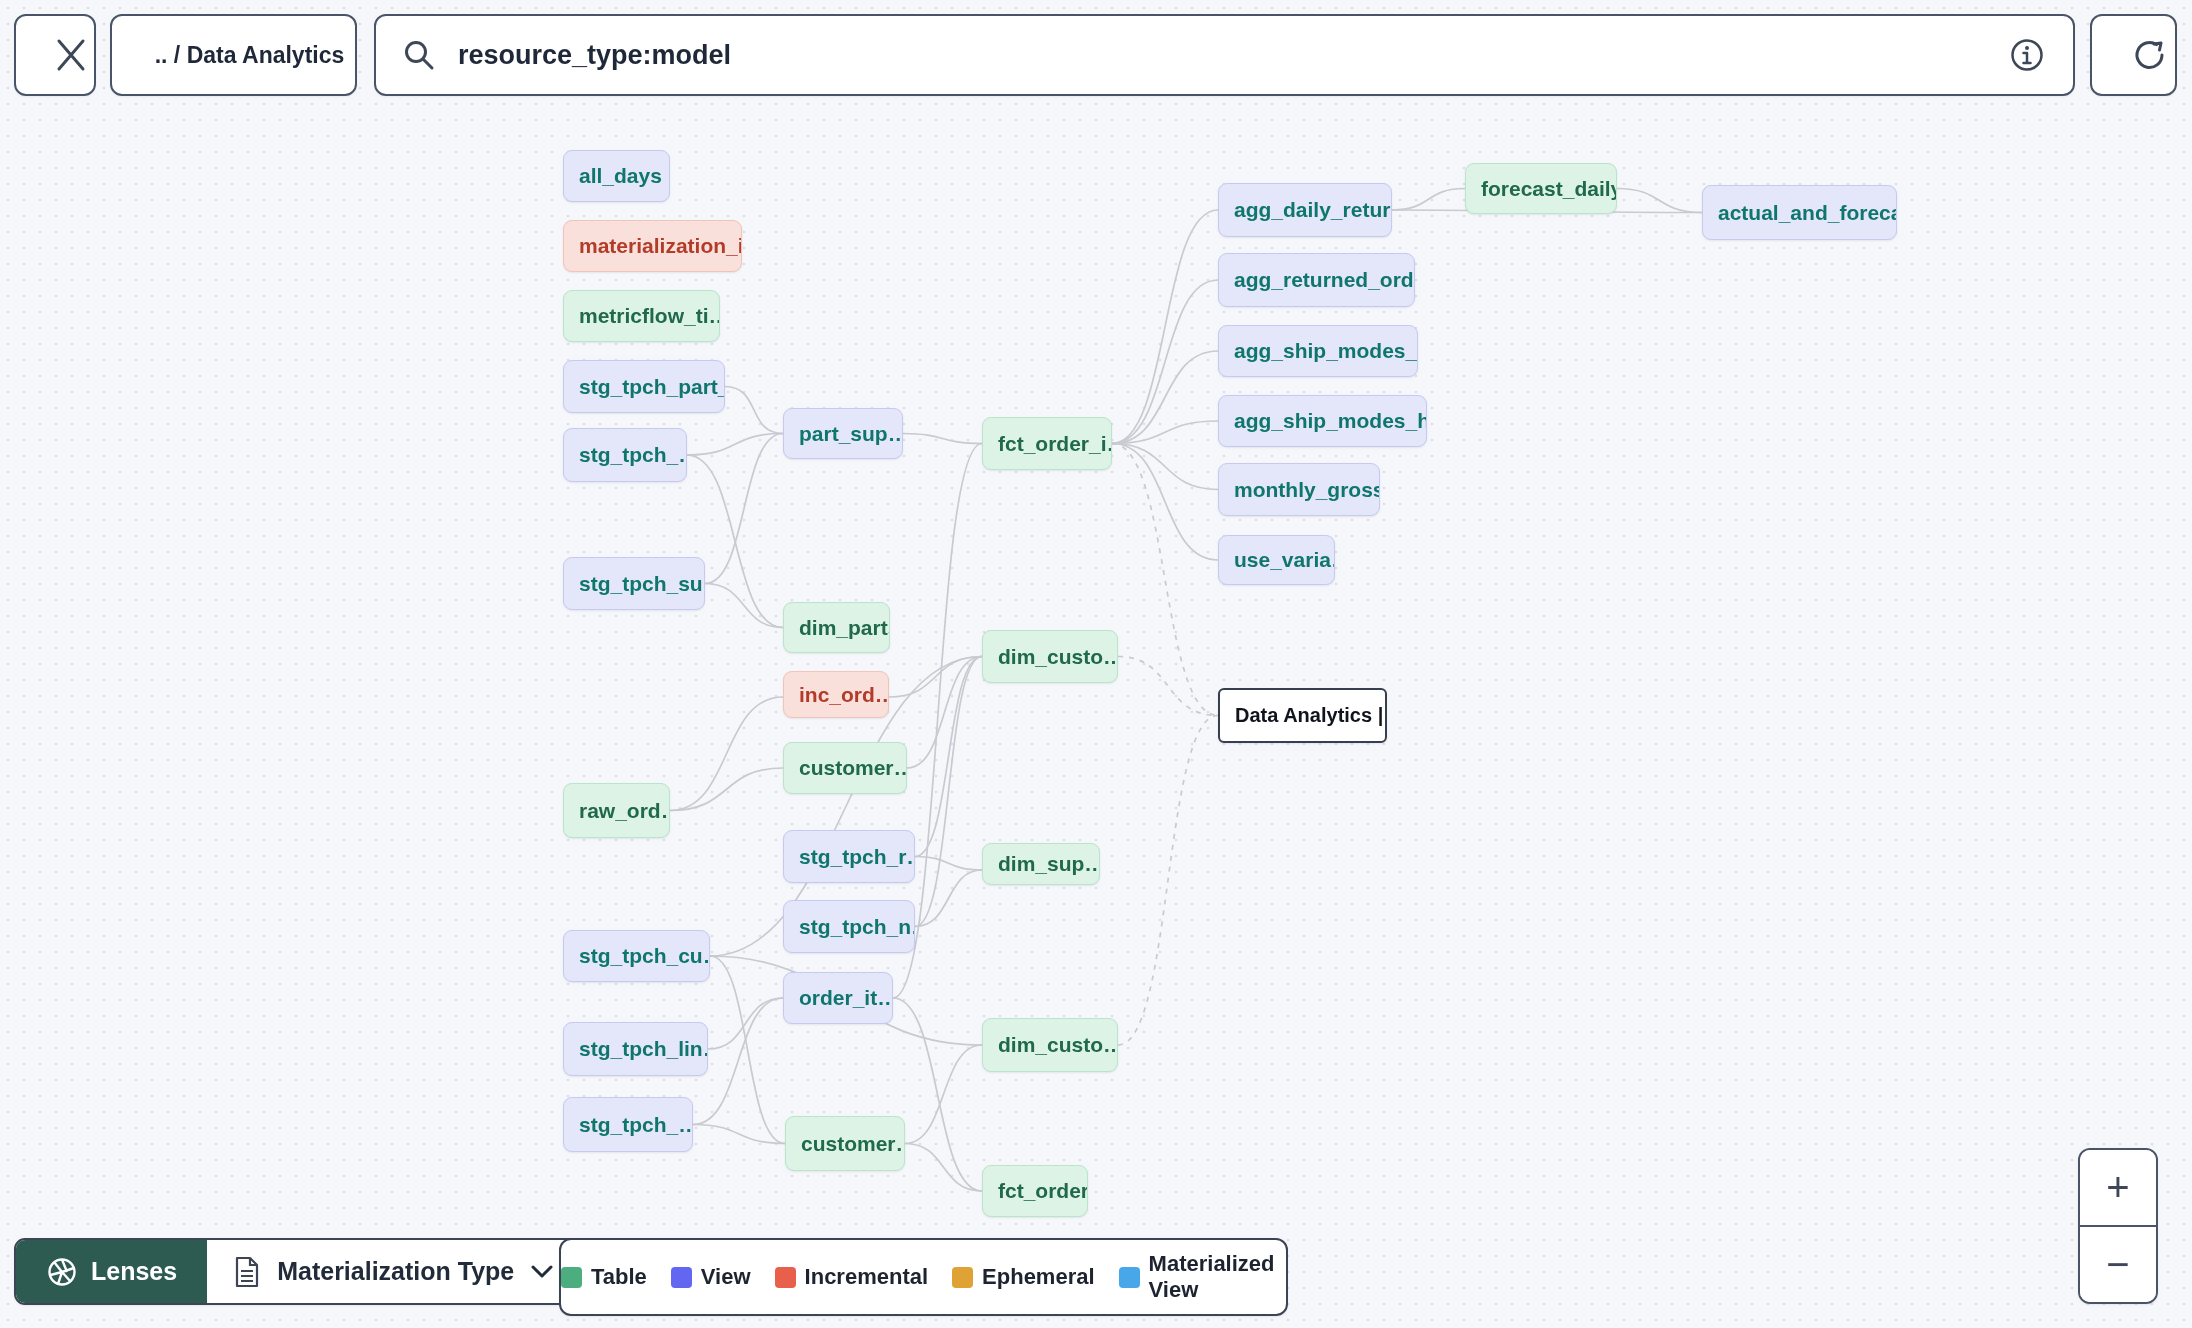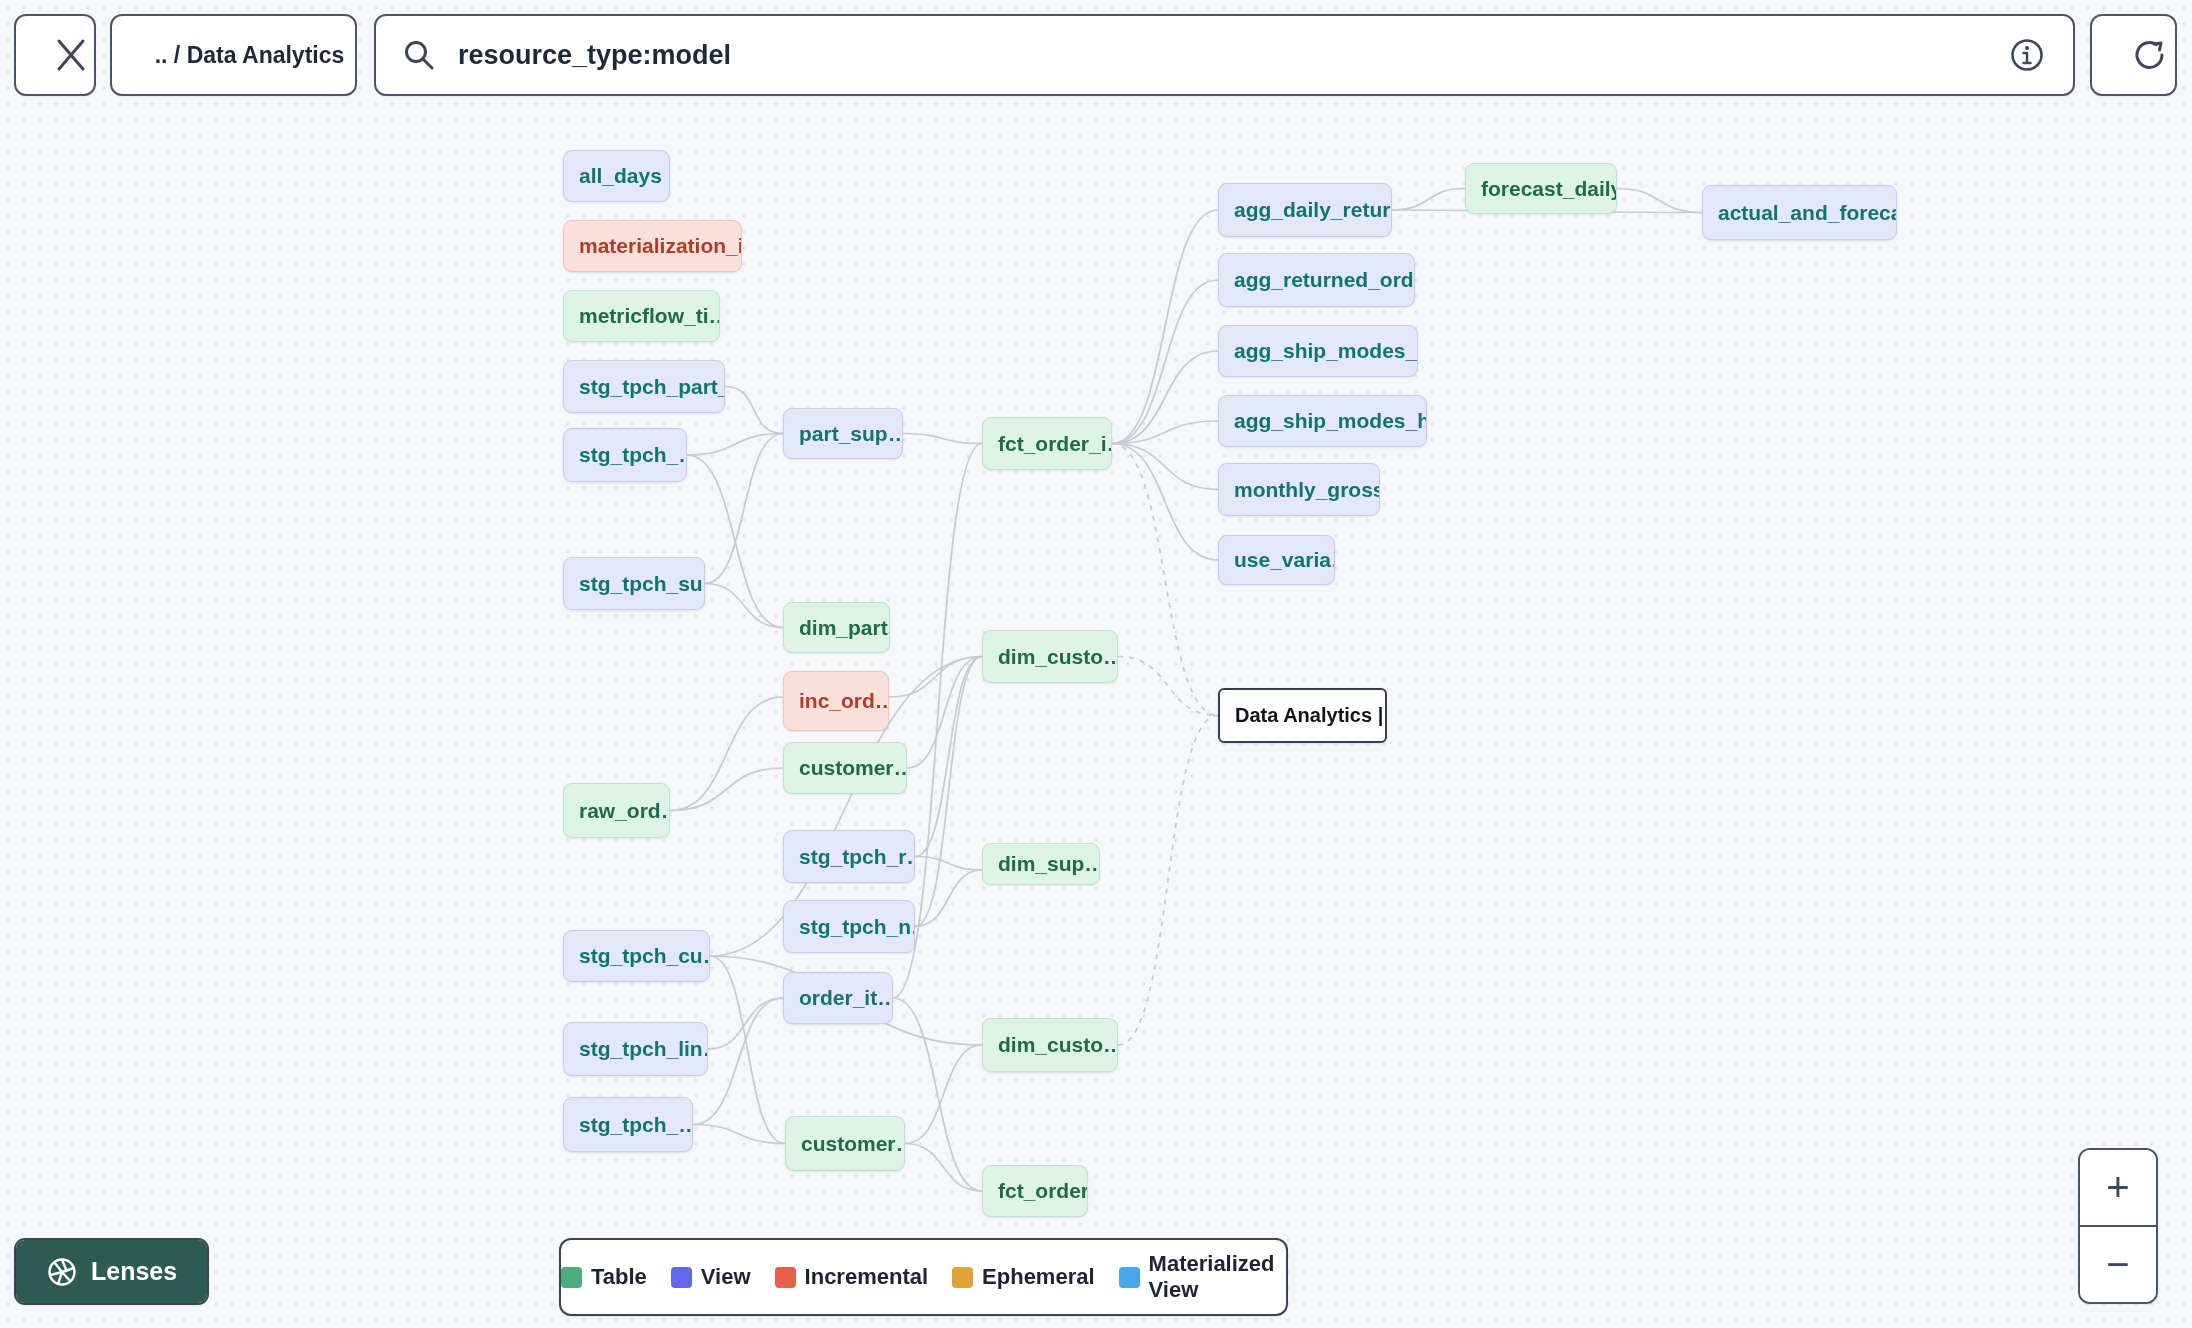--- a/index.html
+++ b/index.html
@@ -95,21 +95,21 @@
         <path d="M 1118 1045 C 1173 1045, 1163 715.5, 1218 715.5" fill="none" stroke="#c8cad2" stroke-width="1.7" stroke-dasharray="5 6"></path>
       </svg>
   <div class="node view" style="left: 563px; top: 150px; width: 107px; height: 52px;">all_days</div>
       <div class="node incremental" style="left: 563px; top: 220px; width: 179px; height: 52px;">materialization_i…</div>
       <div class="node table" style="left: 563px; top: 290px; width: 157px; height: 52px;">metricflow_ti…</div>
       <div class="node view" style="left: 563px; top: 360px; width: 162px; height: 53px;">stg_tpch_part_…</div>
       <div class="node view" style="left: 563px; top: 428px; width: 124px; height: 54px;">stg_tpch_…</div>
       <div class="node view" style="left: 783px; top: 408px; width: 120px; height: 51px;">part_sup…</div>
       <div class="node view" style="left: 563px; top: 557px; width: 142px; height: 53px;">stg_tpch_su…</div>
       <div class="node table" style="left: 783px; top: 602px; width: 107px; height: 51px;">dim_parts</div>
-      <div class="node incremental" style="left: 783px; top: 671px; width: 106px; height: 60px;">inc_ord…</div>
+      <div class="node incremental" style="left: 783px; top: 671px; width: 106px; height: 47px;">inc_ord…</div>
       <div class="node table" style="left: 783px; top: 742px; width: 124px; height: 52px;">customer…</div>
       <div class="node table" style="left: 982px; top: 630px; width: 136px; height: 53px;">dim_custo…</div>
       <div class="node table" style="left: 563px; top: 783px; width: 107px; height: 55px;">raw_ord…</div>
       <div class="node view" style="left: 783px; top: 830px; width: 132px; height: 53px;">stg_tpch_r…</div>
       <div class="node view" style="left: 783px; top: 900px; width: 132px; height: 53px;">stg_tpch_n…</div>
       <div class="node view" style="left: 563px; top: 930px; width: 147px; height: 52px;">stg_tpch_cu…</div>
       <div class="node view" style="left: 783px; top: 972px; width: 110px; height: 52px;">order_it…</div>
       <div class="node view" style="left: 563px; top: 1022px; width: 145px; height: 54px;">stg_tpch_lin…</div>
       <div class="node view" style="left: 563px; top: 1097px; width: 130px; height: 55px;">stg_tpch_…</div>
       <div class="node table" style="left: 785px; top: 1116px; width: 120px; height: 55px;">customer…</div>
@@ -169,20 +169,35 @@
   <div class="lenses-wrap">
     <div class="lenses-btn">
       <span class="icon">
         <svg width="32" height="32" viewBox="0 0 32 32" fill="none" stroke="#ffffff" stroke-width="2.4">
           <circle cx="16" cy="16" r="12.5"></circle>
           <path d="M16 3.5 L21 16 M28 12 L16 16 M25 26 L16 16 M12 28 L16 16 M4.5 19 L16 16 M8.5 6.5 L16 16"></path>
         </svg>
       </span>
       <span>Lenses</span>
     </div>
+    <div class="mat-select">
+      <span class="icon">
+        <svg width="28" height="32" viewBox="0 0 28 32" fill="none" stroke="#3c4456" stroke-width="2.2">
+          <path d="M4 2 H17 L24 9 V30 H4 Z" stroke-linejoin="round"></path>
+          <path d="M17 2 V9 H24"></path>
+          <path d="M8 15 H20 M8 20 H20 M8 25 H20"></path>
+        </svg>
+      </span>
+      <span>Materialization Type</span>
+      <span class="icon">
+        <svg width="24" height="16" viewBox="0 0 24 16">
+            <path d="M3 3 L12 12 L21 3" stroke="#222b3a" stroke-width="3" fill="none" stroke-linecap="round" stroke-linejoin="round"></path>
+          </svg>
+      </span>
+    </div>
   </div>
 
   <div class="legend" id="legend">
       <span class="legend-item">
         <span class="swatch" style="background: rgb(76, 174, 126);"></span>
         <span>Table</span>
       </span>
       <span class="legend-item">
         <span class="swatch" style="background: rgb(99, 102, 241);"></span>
         <span>View</span>

